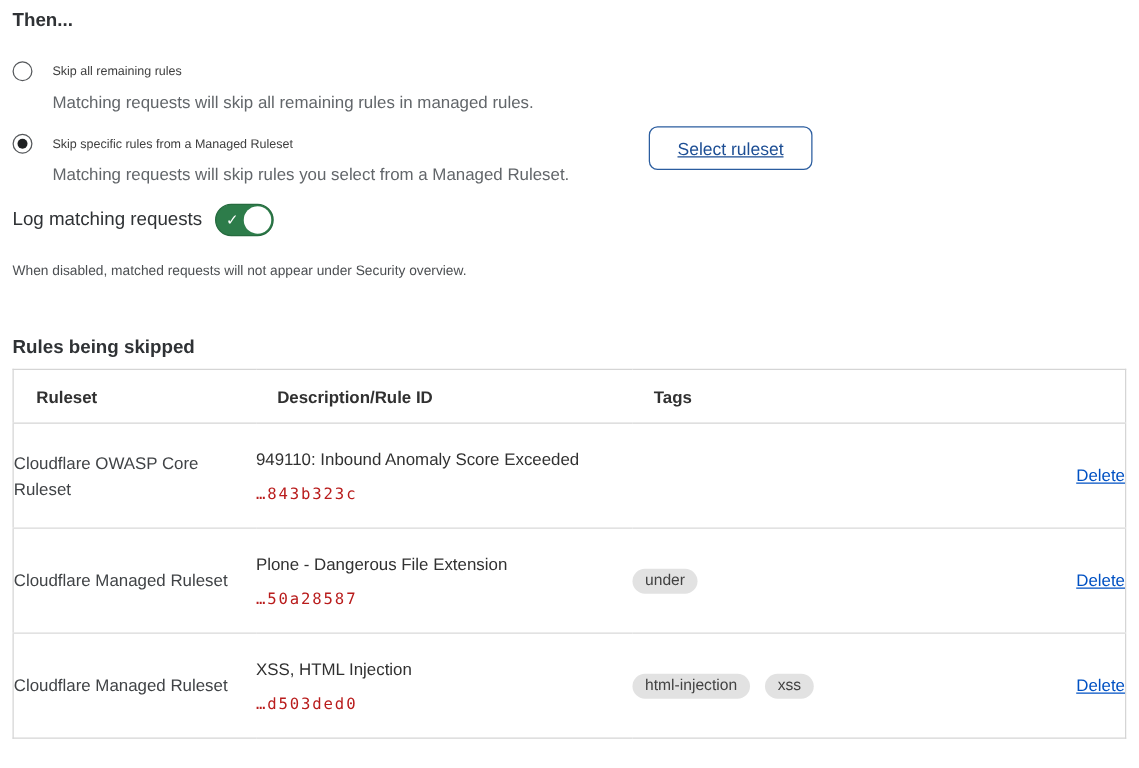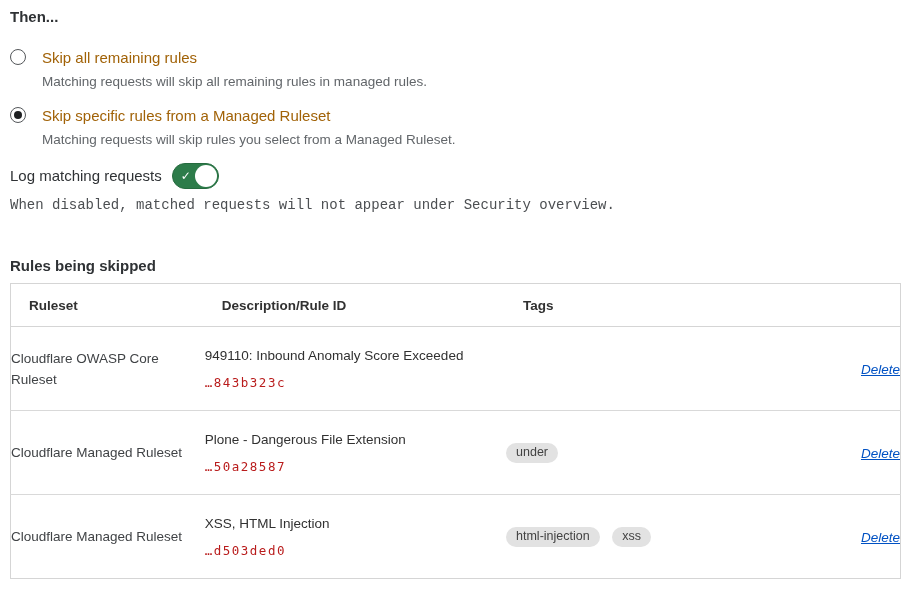--- a/index.html
+++ b/index.html
@@ -43,23 +43,23 @@
   }
   .radio .dot {
     width: 8px; height: 8px;
     border-radius: 50%;
     background: #1e2022;
     display: none;
   }
   .radio.selected .dot { display: block; }
   .option-text { margin-left: 16px; }
   .option-label {
-    font-size: 15px;
+    font-size: 10px;
     line-height: 22px;
-    color: #a16207;
+    color: #404040;
     cursor: pointer;
   }
   .option-desc {
     font-size: 13.5px;
     line-height: 20px;
     color: #62666a;
     margin-top: 3px;
   }
   .select-ruleset-btn {
     position: absolute;
@@ -102,25 +102,24 @@
   }
   .toggle .check {
     position: absolute;
     left: 8px; top: 4px;
     color: #ffffff;
     font-size: 12px;
     font-weight: 700;
     line-height: 16px;
   }
   .log-desc {
-    margin-top: 6px;
-    font-size: 14px;
+    margin-top: 18px;
+    font-size: 11px;
     line-height: 20px;
     color: #4c4f52;
-    font-family: Liberation Mono, monospace;
   }
 
   
   .table-heading {
     margin-top: 40px;
     font-size: 15px;
     line-height: 22px;
     font-weight: 700;
     color: #2f3235;
   }
@@ -180,21 +179,20 @@
     font-size: 12.5px;
     line-height: 15px;
     margin-right: 8px;
   }
   td.cell-action { text-align: right; padding-right: 32px; }
   .delete-link {
     font-size: 13.5px;
     color: #0051c3;
     text-decoration: underline;
     cursor: pointer;
-    font-style: italic;
   }
 </style>
 </head>
 <body>
 
 <div class="page">
 
   <div class="then-heading">Then...</div>
 
   <div class="options">
@@ -208,20 +206,21 @@
     </div>
 
     <div class="option">
       <span class="radio selected">
           <span class="dot"></span>
         </span>
       <div class="option-text">
         <div class="option-label">Skip specific rules from a Managed Ruleset</div>
         <div class="option-desc">Matching requests will skip rules you select from a Managed Ruleset.</div>
       </div>
+      <button class="select-ruleset-btn">Select ruleset</button>
     </div>
 
   </div>
 
   <div class="log-row">
     <span class="log-label">Log matching requests</span>
     <span class="toggle">
       <span class="check">✓</span>
       <span class="knob"></span>
     </span>

